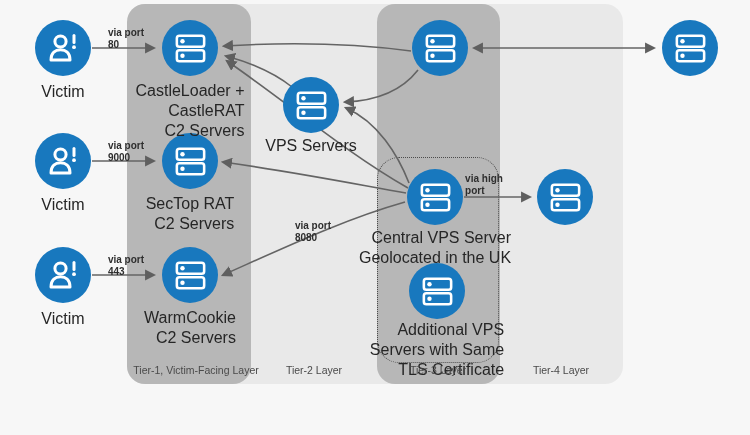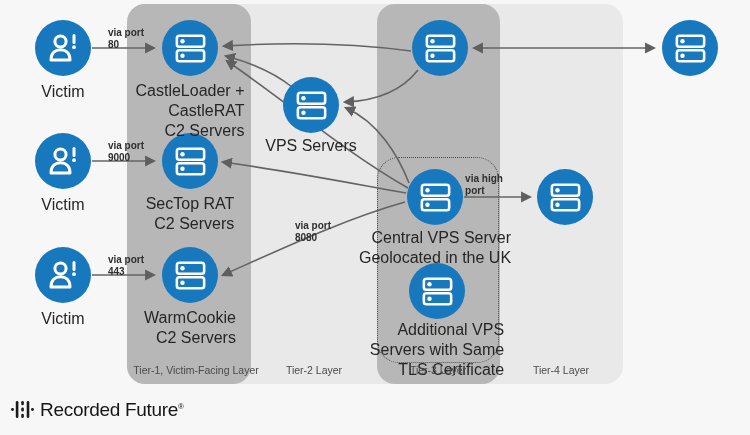--- a/index.html
+++ b/index.html
@@ -184,26 +184,14 @@
   <div class="elabel" style="left:313px;top:220px">via port
 8080</div>
   <div class="elabel" style="left:484px;top:173px">via high
 port</div>
 
   <div class="tlabel" style="left:196px">Tier-1, Victim-Facing Layer</div>
   <div class="tlabel" style="left:314px">Tier-2 Layer</div>
   <div class="tlabel" style="left:438px">Tier-3 Layer</div>
   <div class="tlabel" style="left:561px">Tier-4 Layer</div>
 
-  <div class="logo">
-    <svg width="23" height="23" viewBox="0 0 24 24" fill="#1b1b1b">
-      <circle cx="1.6" cy="12" r="1.5"></circle>
-      <rect x="5" y="3.2" width="2.7" height="17.6" rx="1.35"></rect>
-      <rect x="10.7" y="3.2" width="2.7" height="4.4" rx="1.35"></rect>
-      <rect x="10.7" y="9.8" width="2.7" height="4.4" rx="1.35"></rect>
-      <rect x="10.7" y="16.4" width="2.7" height="4.4" rx="1.35"></rect>
-      <rect x="16.4" y="3.2" width="2.7" height="17.6" rx="1.35"></rect>
-      <circle cx="22.4" cy="12" r="1.5"></circle>
-    </svg>
-    <div class="logo-text"><span>Recorded Future</span><sup>®</sup></div>
-  </div>
 
 </div>
 
 </body></html>

